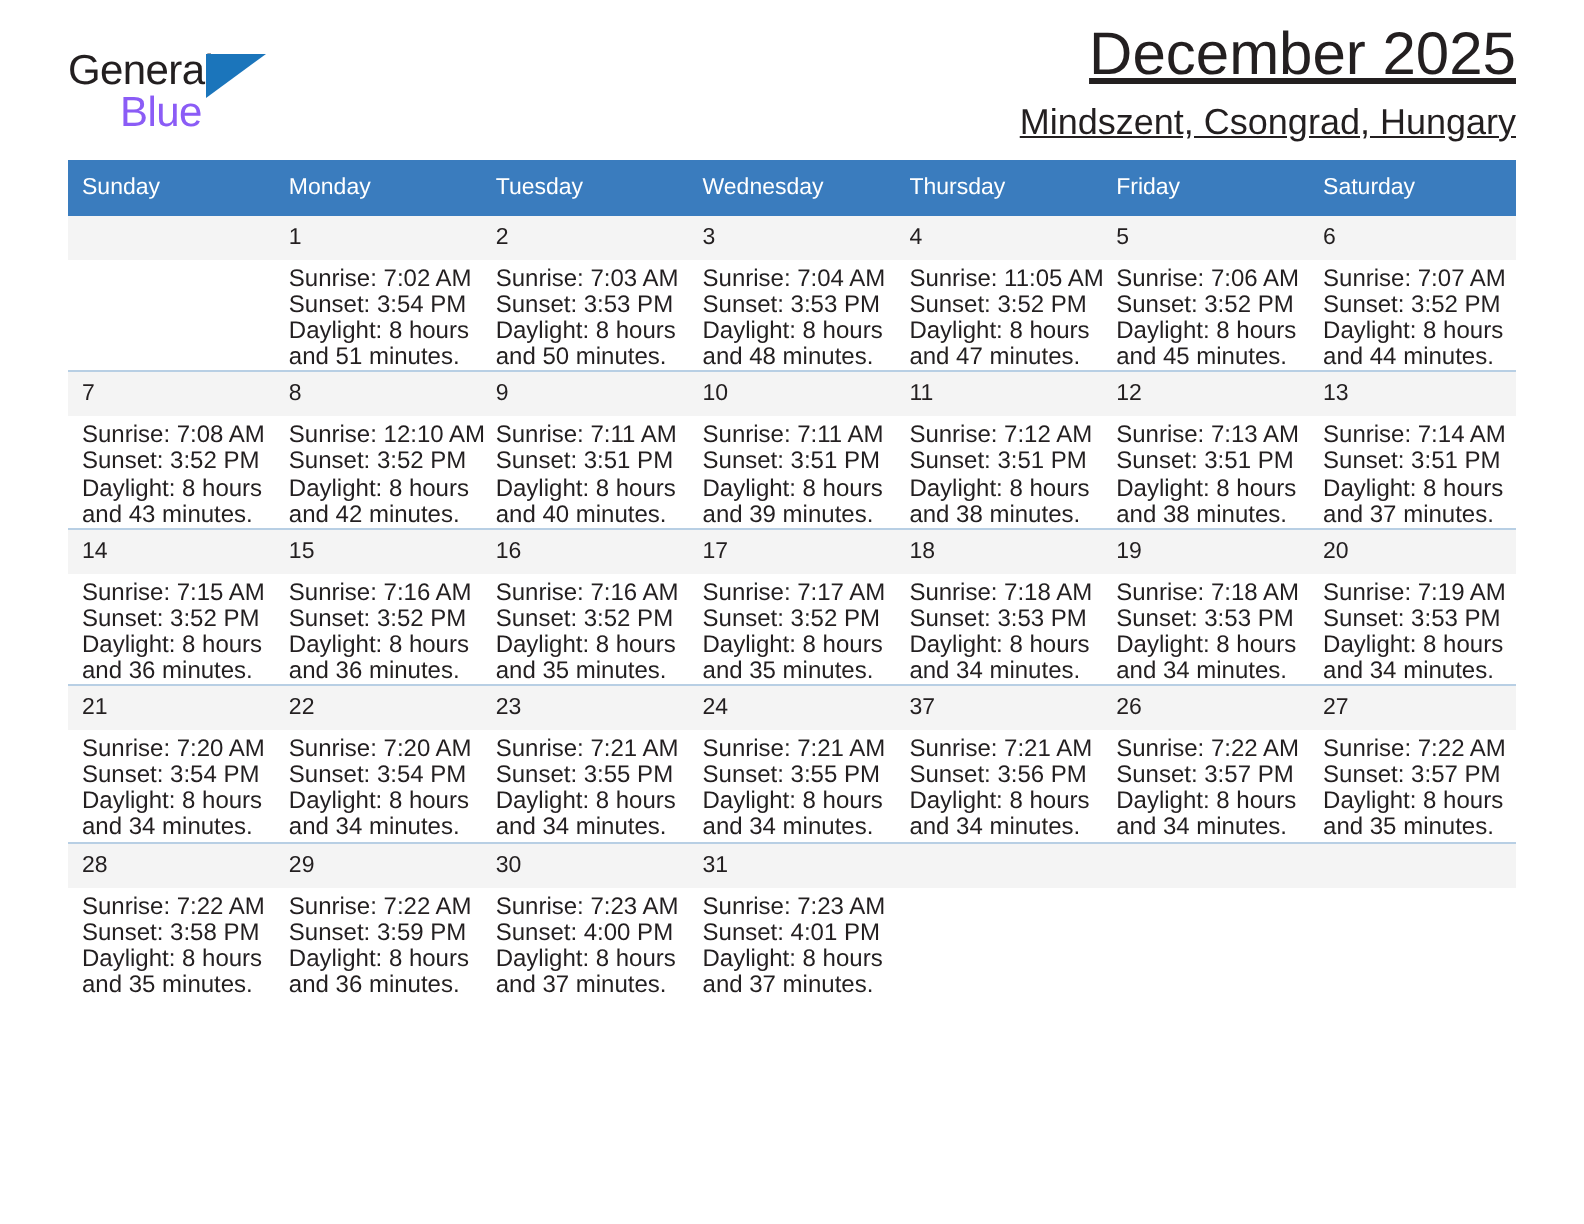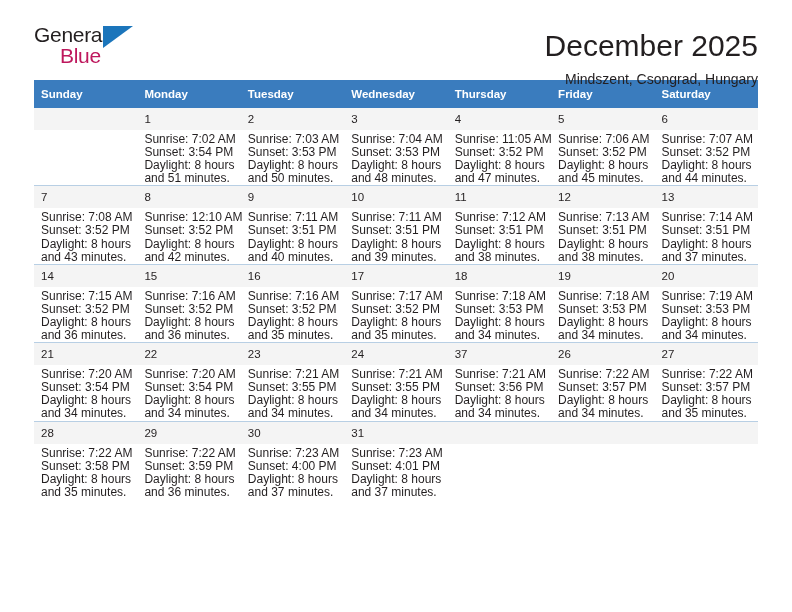--- a/index.html
+++ b/index.html
@@ -19,25 +19,26 @@
     position: relative;
     width: 792px;
     height: 612px;
     box-sizing: border-box;
     padding: 0 34px;
   }
 
   
   .header {
     display: flex;
-    align-items: center;
+    align-items: flex-end;
     justify-content: space-between;
     height: 72px;
     padding-top: 22px;
     box-sizing: border-box;
+    text-decoration: underline;
   }
   .brand {
     position: relative;
     width: 118px;
     height: 48px;
     flex: none;
   }
   .brand-general {
     position: absolute;
     left: 0;
@@ -47,21 +48,21 @@
     color: #231f20;
     line-height: 24px;
     white-space: nowrap;
   }
   .brand-blue {
     position: absolute;
     left: 26px;
     top: 21px;
     font-size: 21px;
     letter-spacing: -0.3px;
-    color: #be185d;
+    color: #8b5cf6;
     line-height: 24px;
     white-space: nowrap;
   }
   .brand-tri {
     position: absolute;
     left: 69px;
     top: 3px;
     width: 0;
     height: 0;
     border-left: 30px solid #1b75bb;
@@ -73,39 +74,39 @@
     margin-top: 24px;
   }
   .cal-title {
     font-size: 30px;
     font-weight: normal;
     color: #231f20;
     line-height: 36px;
     white-space: nowrap;
   }
   .cal-subtitle {
-    font-size: 14px;
+    font-size: 18px;
     color: #231f20;
     line-height: 22px;
     margin-top: 4px;
     white-space: nowrap;
   }
 
   
   .cal {
     width: 724px;
     border-collapse: collapse;
     table-layout: fixed;
     margin-top: 8px;
   }
   .cal th {
     background: #3a7cbe;
     color: #ffffff;
     font-size: 11.5px;
-    font-weight: bold;
+    font-weight: normal;
     text-align: left;
     padding: 5px 0 5px 7px;
     height: 18px;
     border: none;
   }
   .cal td {
     vertical-align: top;
     width: 103.4px;
     height: 76px;
     padding: 0;

